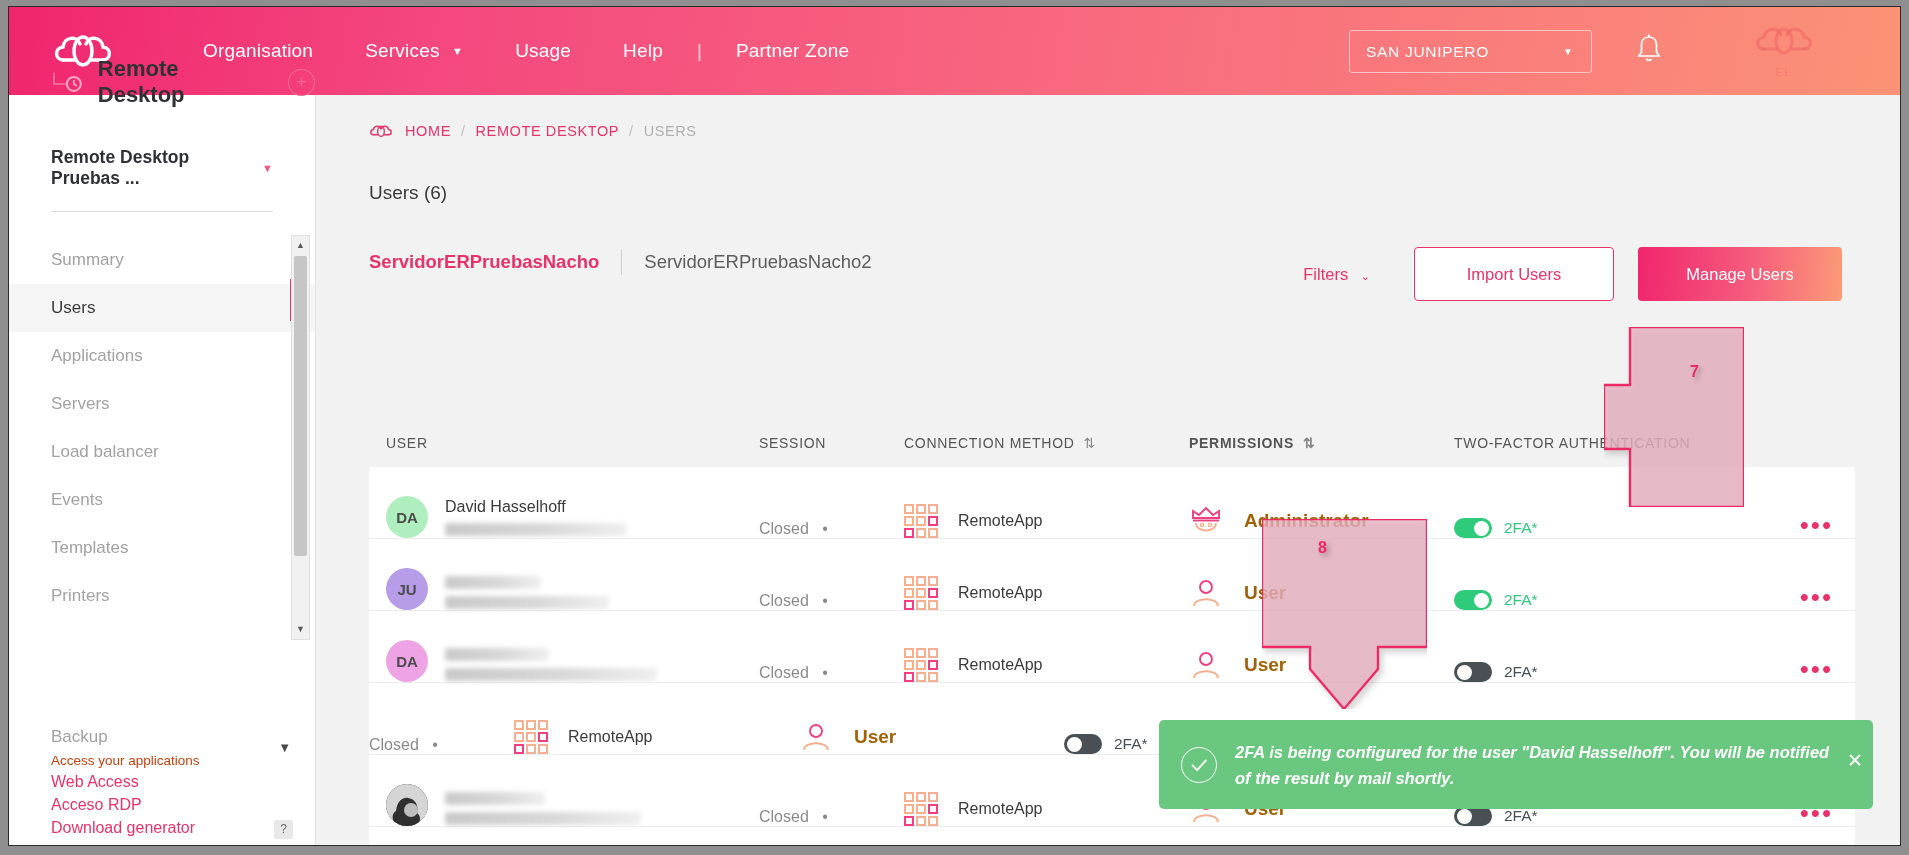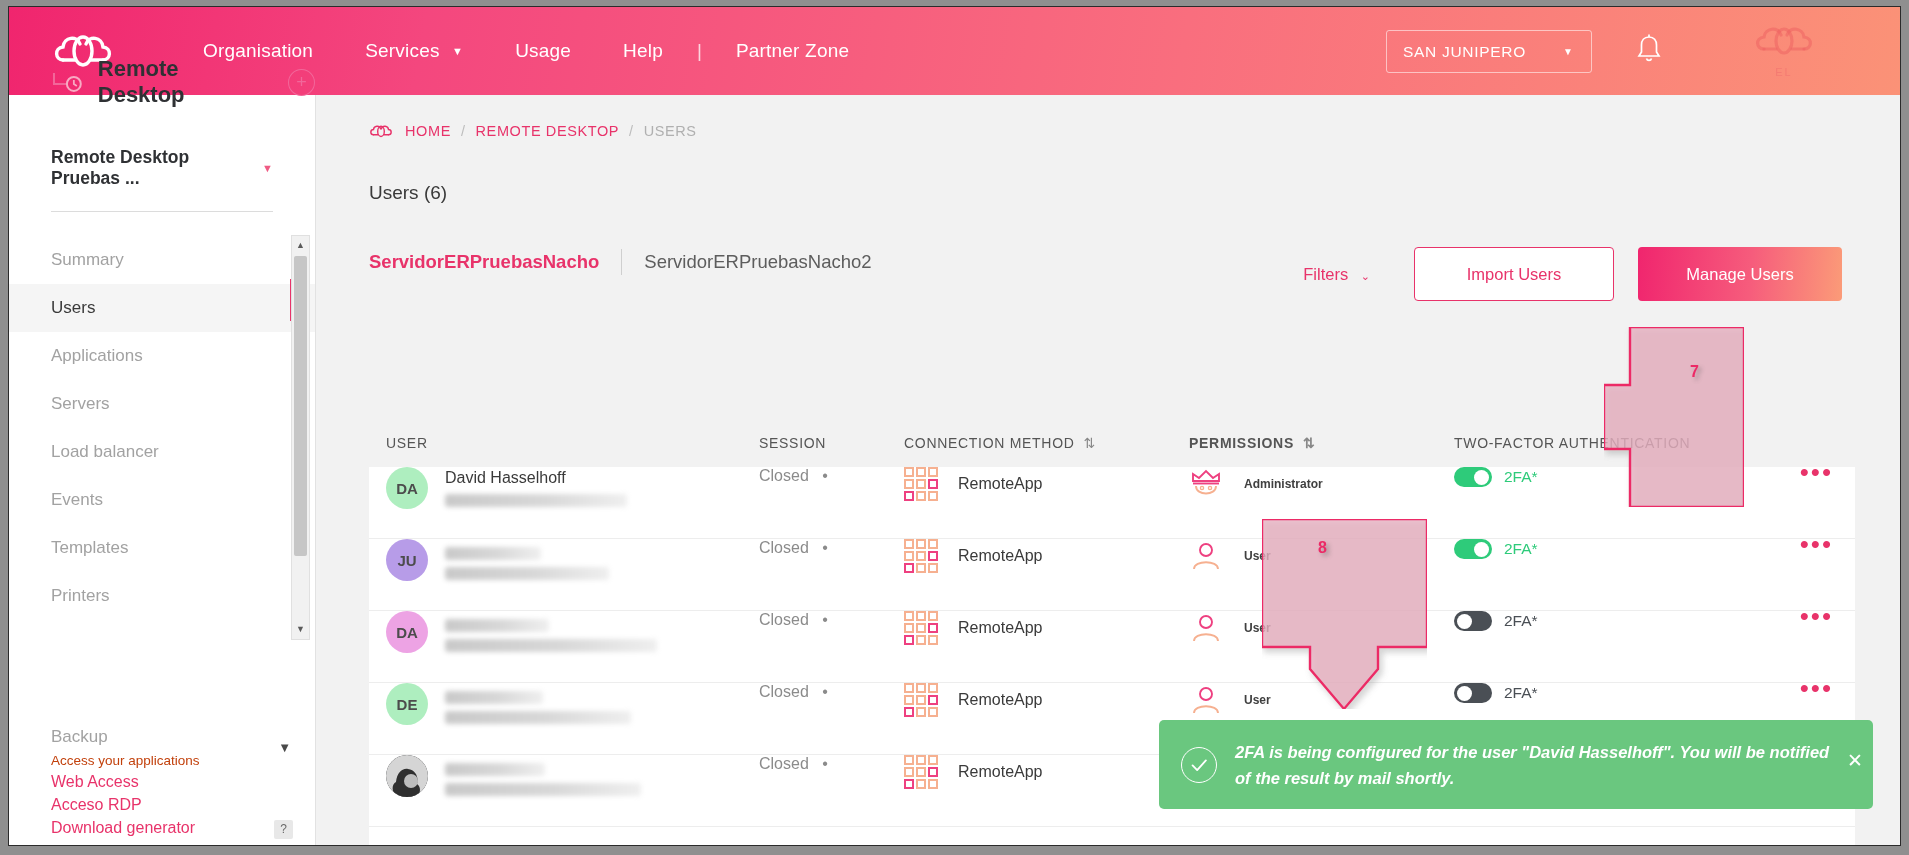--- a/index.html
+++ b/index.html
@@ -29,21 +29,21 @@
   .nav-links { display: flex; align-items: center; margin-left: 62px; gap: 0; }
   .nav-link {
     color: #ffffff; font-size: 19px; padding: 0 26px;
     letter-spacing: .2px; cursor: pointer; white-space: nowrap;
   }
   .nav-caret { font-size: 11px; margin-left: 7px; display: inline-block; vertical-align: 2px; }
   .nav-sep { color: rgba(255,255,255,.75); font-size: 19px; padding: 0 8px; }
 
   .org-select {
     position: absolute; right: 308px; top: 23px;
-    width: 206px; height: 43px;
+    width: 243px; height: 43px;
     border: 1px solid rgba(255,255,255,.55); border-radius: 3px;
     display: flex; align-items: center; cursor: pointer;
   }
   .org-select .label {
     color: #fff; font-size: 15.5px; letter-spacing: .7px; margin-left: 16px; flex: 1;
   }
   .org-select .caret { color: #fff; font-size: 10px; margin-right: 18px; }
   .bell { position: absolute; right: 238px; top: 26px; width: 26px; height: 32px; cursor: pointer; }
   .user-logo {
     position: absolute; right: 68px; top: 14px; width: 96px; height: 62px;
@@ -142,21 +142,21 @@
   .table-wrap {
     position: absolute; left: 53px; top: 324px; right: 47px; bottom: 0;
     background: transparent;
   }
   .thead {
     display: flex; align-items: center; height: 48px;
     font-size: 14px; color: #555; letter-spacing: .7px;
   }
   .tbody { background: #fff; }
   .trow {
-    display: flex; align-items: flex-start; height: 72px;
+    display: flex; align-items: flex-end; height: 72px;
     border-bottom: 1px solid #ededed; background: #fff;
   }
   .trow:last-child { border-bottom: none; }
   .c-user { width: 390px; display: flex; align-items: center; padding-left: 17px; }
   .c-session { width: 145px; }
   .c-conn { width: 285px; display: flex; align-items: center; }
   .c-perm { width: 265px; display: flex; align-items: center; font-weight: bold; }
   .c-2fa { width: 300px; display: flex; align-items: center; }
   .c-menu { flex: 1; text-align: right; padding-right: 22px; }
 
@@ -169,21 +169,21 @@
   .uemail {
     height: 13px; margin-top: 7px; border-radius: 3px;
     background: linear-gradient(90deg, #c9c9c9, #d8d8d8 55%, #efefef);
     filter: blur(2.6px);
   }
   .session-txt { font-size: 16px; color: #8b8b8b; }
   .session-dot { color: #8b8b8b; margin-left: 9px; font-size: 16px; }
   .grid-icon { width: 34px; height: 34px; margin-right: 20px; flex: 0 0 auto; }
   .conn-txt { font-size: 16px; color: #3a3a3a; }
   .perm-icon { width: 34px; height: 34px; margin-right: 21px; flex: 0 0 auto; }
-  .perm-txt { font-size: 12px; color: #404040; }
+  .perm-txt { font-size: 19px; color: #a16207; }
   .toggle { width: 38px; height: 20px; border-radius: 10px; position: relative; margin-right: 12px; cursor: pointer; flex: 0 0 auto; }
   .toggle.on { background: #2ecb7a; }
   .toggle.off { background: #4a4f55; }
   .toggle .knob { position: absolute; top: 2.5px; width: 15px; height: 15px; border-radius: 50%; background: #fff; }
   .toggle.on .knob { right: 3px; }
   .toggle.off .knob { left: 3px; }
   .fa-label { font-size: 15.5px; }
   .fa-label.on { color: #2ecb7a; }
   .fa-label.off { color: #4a4f55; }
   .kebab { color: #e8336a; font-size: 26px; letter-spacing: 2px; cursor: pointer; line-height: 10px; }
@@ -533,29 +533,20 @@
           <div class="c-2fa">
             <div class="toggle off">
                 <div class="knob"></div>
               </div>
             <span class="fa-label off">2FA*</span>
           </div>
           <div class="c-menu"><span class="kebab">•••</span></div>
         </div>
 
         <div class="trow">
-          <div class="c-user">
-            <div class="avatar" style="background:#aeeebf">
-                <span>DE</span>
-              </div>
-            <div style="flex:1">
-              <div class="uemail" style="width:98px"></div>
-              <div class="uemail" style="width:186px"></div>
-            </div>
-          </div>
           <div class="c-session">
             <span class="session-txt">Closed</span>
             <span class="session-dot">•</span>
           </div>
           <div class="c-conn">
             <svg class="grid-icon" viewBox="0 0 34 34">
               <rect x="1" y="1" width="8" height="8" fill="none" stroke="#f6b090" stroke-width="2"></rect>
                 <rect x="13" y="1" width="8" height="8" fill="none" stroke="#f6b090" stroke-width="2"></rect>
                 <rect x="25" y="1" width="8" height="8" fill="none" stroke="#f6b090" stroke-width="2"></rect>
               <rect x="1" y="13" width="8" height="8" fill="none" stroke="#f6b090" stroke-width="2"></rect>

